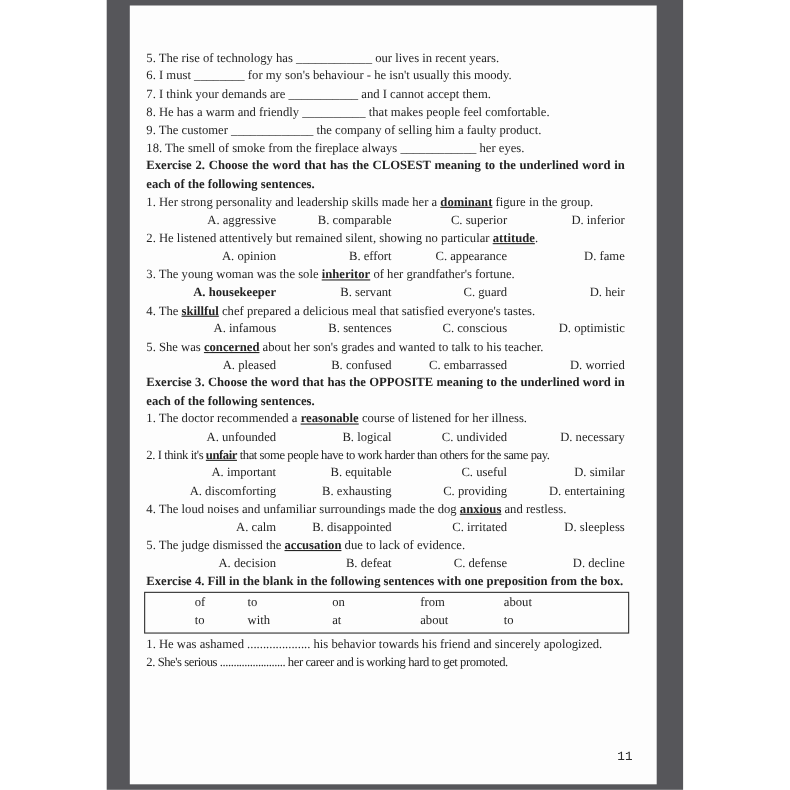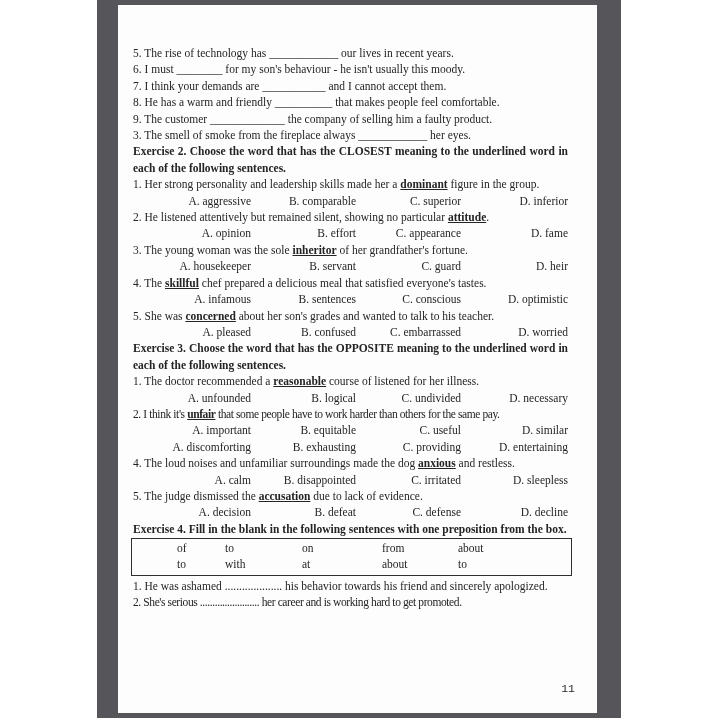--- a/index.html
+++ b/index.html
@@ -59,41 +59,41 @@
 
 <div class="frame">
   <div class="page">
     <div class="content">
       <section id="ex1">
           <p class="line">5. The rise of technology has ____________ our lives in recent years.</p>
           <p class="line">6. I must ________ for my son's behaviour - he isn't usually this moody.</p>
           <p class="line">7. I think your demands are ___________ and I cannot accept them.</p>
           <p class="line">8. He has a warm and friendly __________ that makes people feel comfortable.</p>
           <p class="line">9. The customer _____________ the company of selling him a faulty product.</p>
-          <p class="line">3. The smell of smoke from the fireplace always ____________ her eyes.</p>
+          <p class="line">18. The smell of smoke from the fireplace always ____________ her eyes.</p>
         </section>
       <p class="heading">Exercise 2. Choose the word that has the CLOSEST meaning to the underlined word in each of the following sentences.</p>
       <section id="ex2">
           <p class="item"><span>1. Her strong personality and leadership skills made her a </span><span class="u">dominant</span><span> figure in the group.</span></p>
           <p class="opts">
             <span style="padding-left: 25px;">A. aggressive</span>
             <span>B. comparable</span>
             <span>C. superior</span>
             <span>D. inferior</span>
           </p>
           <p class="item"><span>2. He listened attentively but remained silent, showing no particular </span><span class="u">attitude</span><span>.</span></p>
           <p class="opts">
             <span style="padding-left: 17px;">A. opinion</span>
             <span>B. effort</span>
             <span>C. appearance</span>
             <span>D. fame</span>
           </p>
           <p class="item"><span>3. The young woman was the sole </span><span class="u">inheritor</span><span> of her grandfather's fortune.</span></p>
           <p class="opts">
-            <span style="padding-left: 15px;">A. housekeeper</span>
+            <span style="padding-left: 15px; font-weight: bold;">A. housekeeper</span>
             <span>B. servant</span>
             <span>C. guard</span>
             <span>D. heir</span>
           </p>
           <p class="item"><span>4. The </span><span class="u">skillful</span><span> chef prepared a delicious meal that satisfied everyone's tastes.</span></p>
           <p class="opts">
             <span style="padding-left: 4px;">A. infamous</span>
             <span>B. sentences</span>
             <span>C. conscious</span>
             <span>D. optimistic</span>

